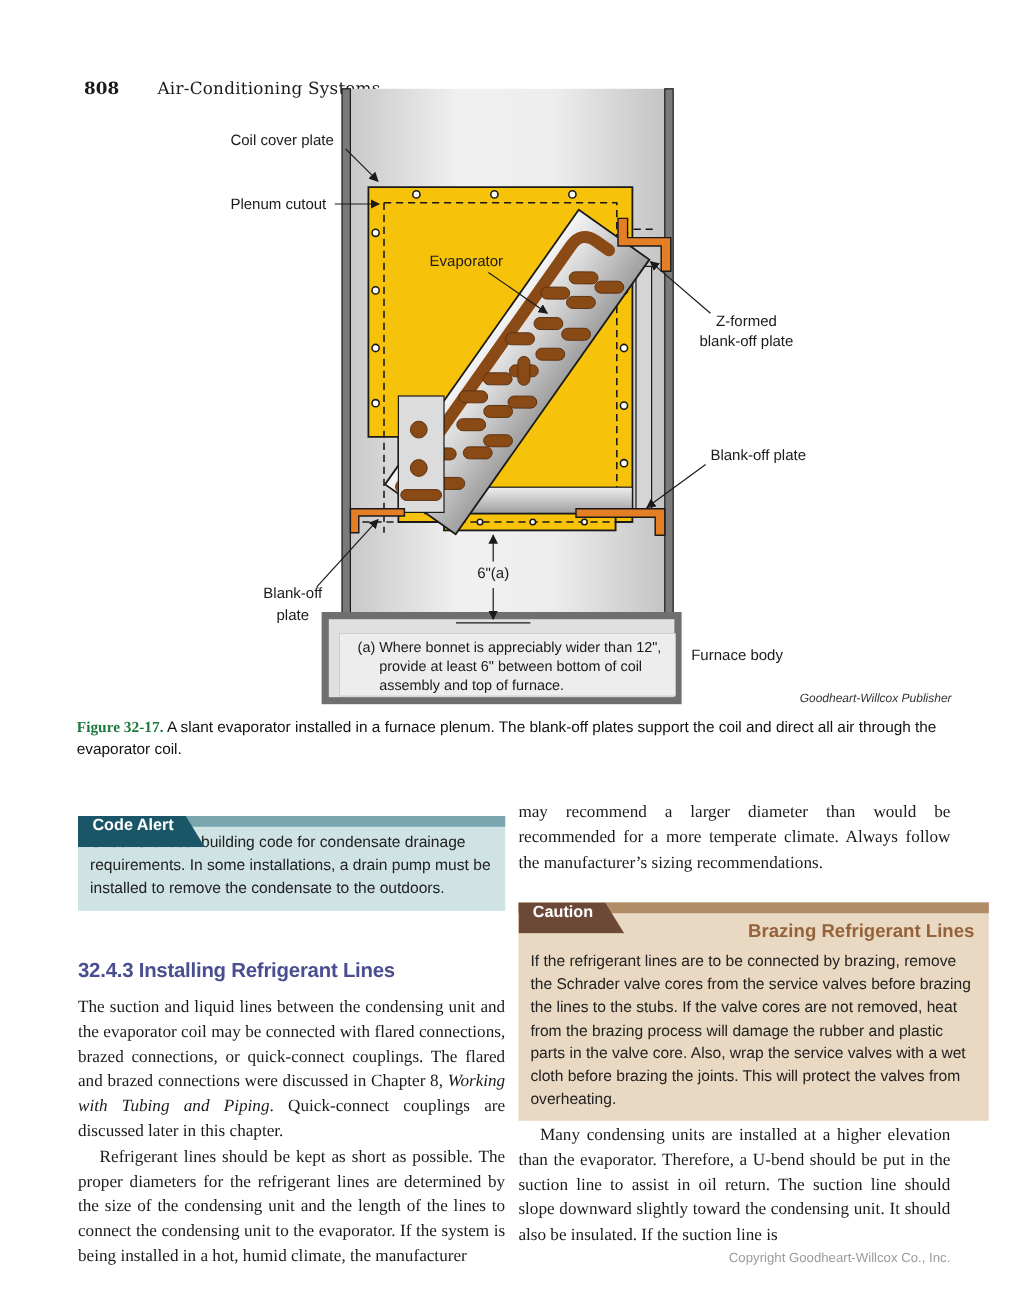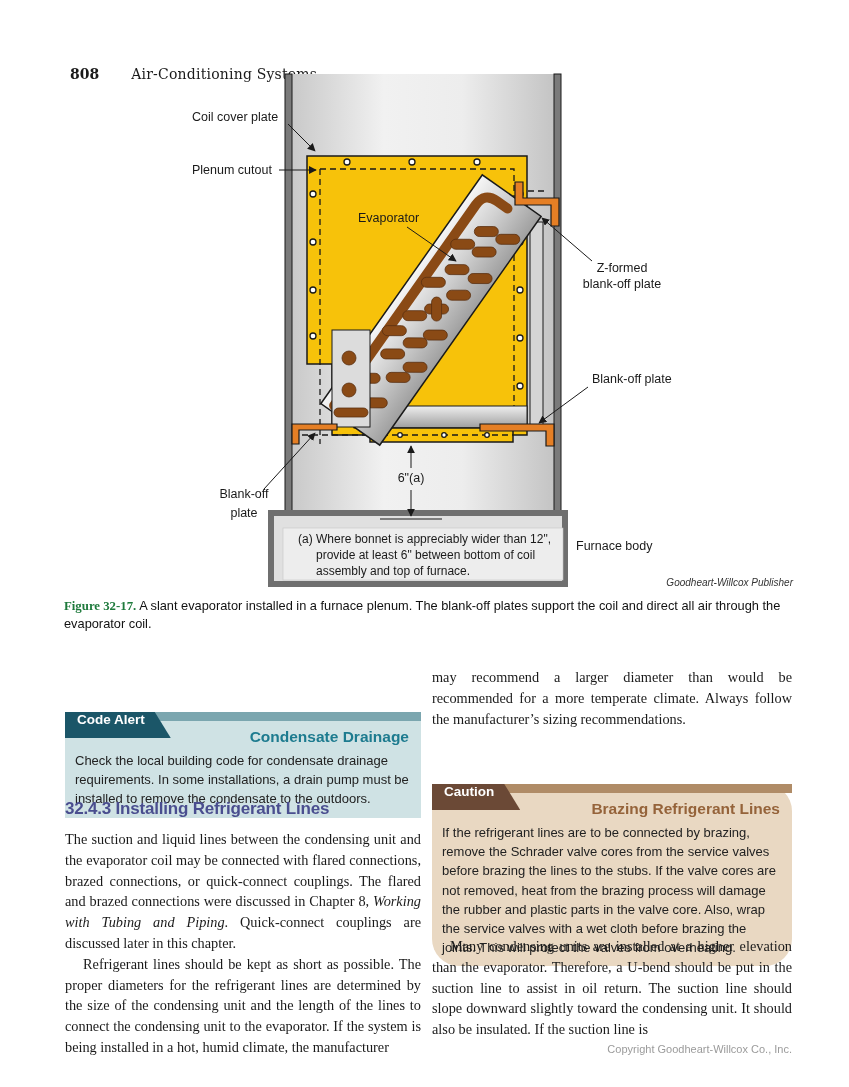--- a/index.html
+++ b/index.html
@@ -22,32 +22,32 @@
   .c-yellow{fill:var(--diagram-yellow);stroke:#1a1a1a;stroke-width:1.5;}
   .c-orange{fill:var(--diagram-orange);stroke:#1a1a1a;stroke-width:1.2;}
   .pill{fill:var(--diagram-brown);stroke:#5a3010;stroke-width:.8;}
   .tube{fill:none;stroke:var(--diagram-brown);stroke-width:10;stroke-linecap:round;}
   .screw{fill:#ffffff;stroke:#1a1a1a;stroke-width:1.3;}
   .dash{fill:none;stroke:#1a1a1a;stroke-width:1.3;stroke-dasharray:6 4;}
   .thin{stroke:#1a1a1a;stroke-width:1;fill:none;}
   .dlabel{font:12.5px "Liberation Sans",sans-serif;fill:#1a1a1a;}
   .dnote{font:12px "Liberation Sans",sans-serif;fill:#1a1a1a;}
   
-  .alert-box{position:absolute;box-sizing:border-box;padding:12px 10px 9px 10px;margin-top:32px;}
+  .alert-box{position:absolute;box-sizing:border-box;padding:12px 10px 9px 10px;}
   .alert-strip{position:absolute;top:0;left:0;right:0;height:9px;}
   .alert-tab{position:absolute;top:0;left:0;height:26px;line-height:26px;color:#fff;
     font:bold 13.5px "Liberation Sans",sans-serif;padding:0 26px 0 12px;
     clip-path:polygon(0 0,calc(100% - 16px) 0,100% 100%,0 100%);}
   .alert-title{text-align:right;font:bold 15.5px "Liberation Sans",sans-serif;margin:4px 2px 5px 0;}
   .alert-body{font:13px/19.2px "Liberation Sans",sans-serif;color:#222;margin:0;}
   #code-alert{left:65px;top:680px;width:356px;background:var(--code-alert-body);}
   #code-alert .alert-strip{background:var(--code-alert-strip);}
   #code-alert .alert-tab{background:var(--code-alert-tab);}
   #code-alert .alert-title{color:var(--code-alert-title);}
-  #caution{left:432px;top:752px;width:360px;background:var(--caution-body);border-radius:27px;}
+  #caution{left:432px;top:752px;width:392px;background:var(--caution-body);}
   #caution .alert-strip{background:var(--caution-strip);}
   #caution .alert-tab{background:var(--caution-tab);}
   #caution .alert-title{color:var(--caution-title);}
   
   .sechead{position:absolute;left:65px;top:799px;font:bold 17px "Liberation Sans",sans-serif;
     color:var(--heading-blue);letter-spacing:-.2px;}
   .col{position:absolute;width:356px;font:14.3px/20.8px "Liberation Serif",serif;text-align:justify;}
   .col p{margin:0;}
   .col p.indent{text-indent:18px;}
   #leftcol{left:65px;top:829px;}
@@ -194,21 +194,20 @@
 </svg>
 </div>
 
 <div class="credit">Goodheart-Willcox Publisher</div>
 
 <div class="caption"><span class="figlabel">Figure 32-17.</span><span> A slant evaporator installed in a furnace plenum. The blank-off plates support the coil and direct all air through the evaporator coil.</span></div>
 
 <div id="code-alert" class="alert-box">
   <div class="alert-strip"></div>
   <div class="alert-tab">Code Alert</div>
-  <div class="alert-title">Condensate Drainage</div>
   <p class="alert-body">Check the local building code for condensate drainage requirements. In some installations, a drain pump must be installed to remove the condensate to the outdoors.</p>
 </div>
 
 <div class="sechead">32.4.3 Installing Refrigerant Lines</div>
 
 <div id="leftcol" class="col">
   <p><span>The suction and liquid lines between the condensing unit and the evaporator coil may be connected with flared connections, brazed connections, or quick-connect couplings. The flared and brazed connections were discussed in Chapter 8, </span><i>Working with Tubing and Piping</i><span>. Quick-connect couplings are discussed later in this chapter.</span></p>
   <p class="indent">Refrigerant lines should be kept as short as possible. The proper diameters for the refrigerant lines are determined by the size of the condensing unit and the length of the lines to connect the condensing unit to the evaporator. If the system is being installed in a hot, humid climate, the manufacturer</p>
 </div>
 

